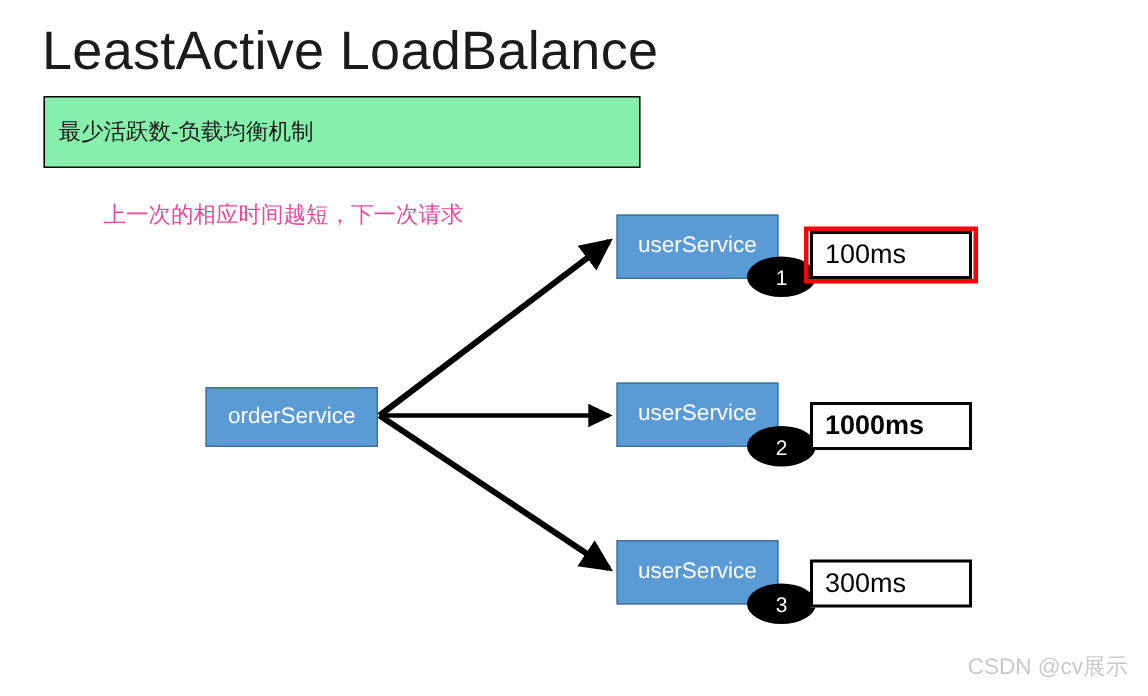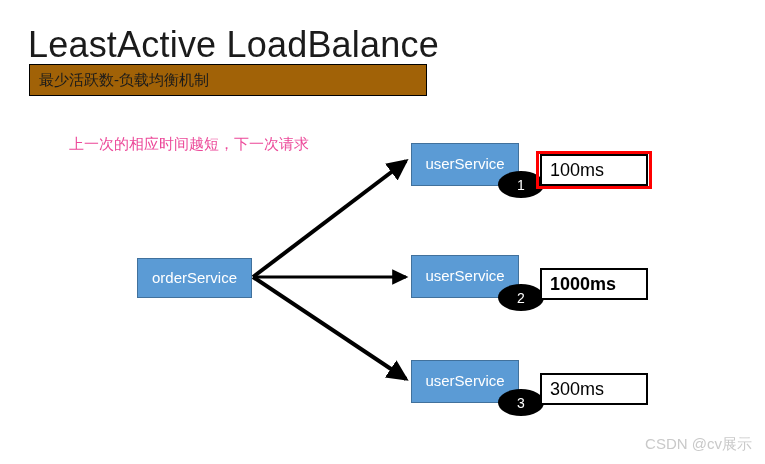--- a/index.html
+++ b/index.html
@@ -15,39 +15,39 @@
     width: 765px;
     height: 464px;
     background: #ffffff;
     overflow: hidden;
   }
 
   
   #page-title {
     position: absolute;
     left: 28px;
-    top: 22px;
+    top: 11px;
     font-size: 36px;
     font-weight: 300;
     letter-spacing: 0.2px;
     color: #1b1b1b;
     white-space: nowrap;
     line-height: 46px;
   }
 
   
   #subtitle-box {
     position: absolute;
     left: 29px;
     top: 64px;
     width: 398px;
-    height: 32px;
+    height: 48px;
     border: 1.5px solid #000000;
     box-sizing: border-box;
-    background: #a16207;
+    background: #86efac;
   }
   #subtitle-text {
     position: absolute;
     left: 9px;
     top: 50%;
     transform: translateY(-50%);
     font-size: 15px;
     color: #1b1b1b;
     white-space: nowrap;
   }

